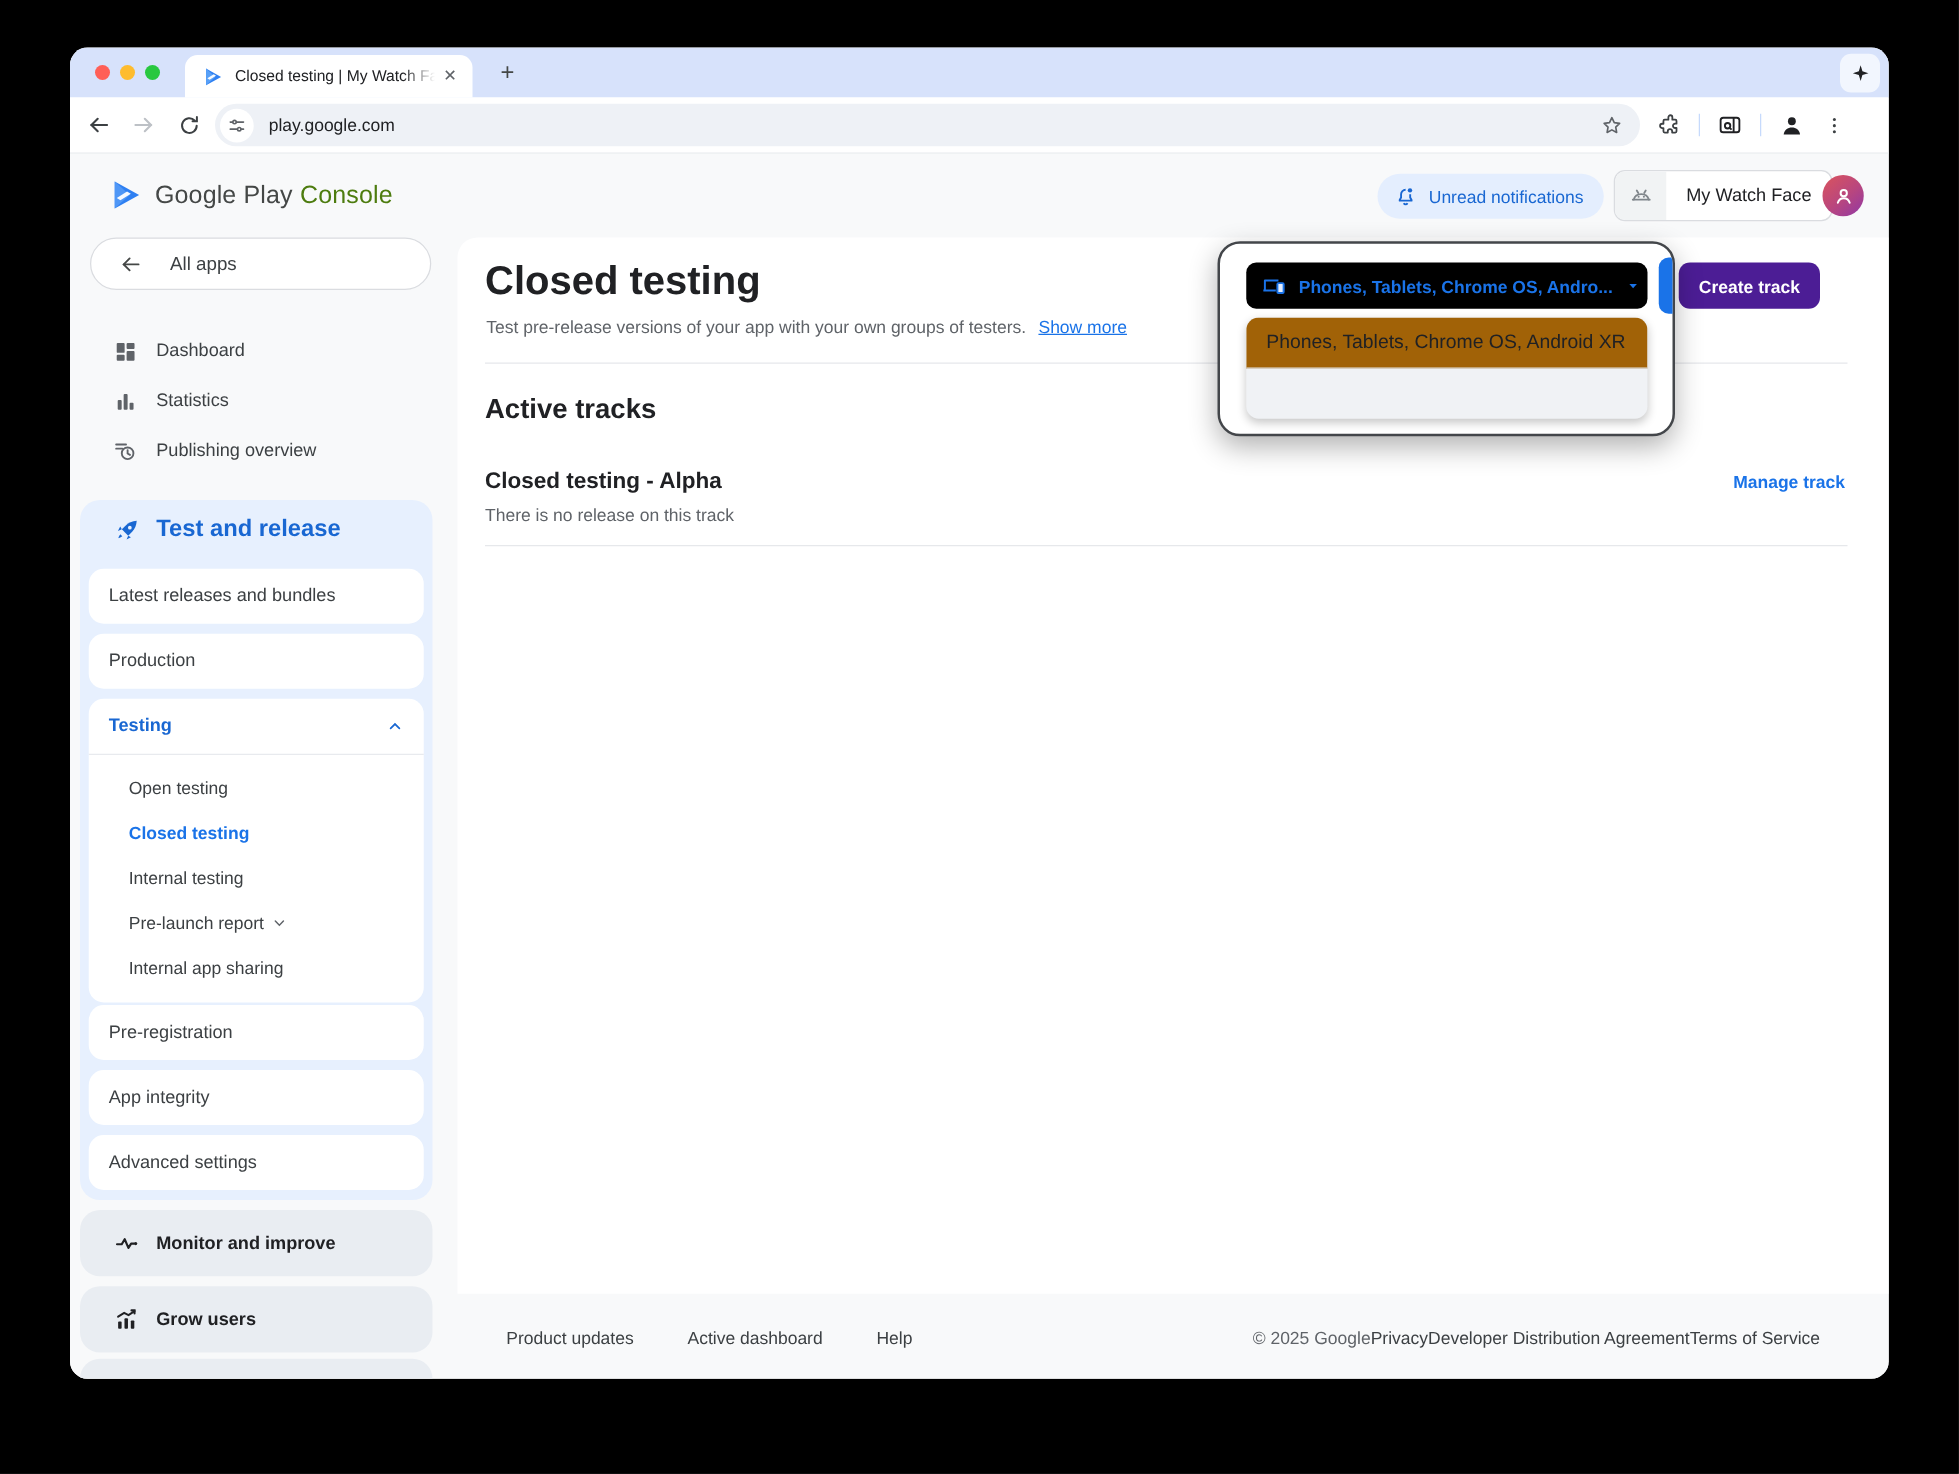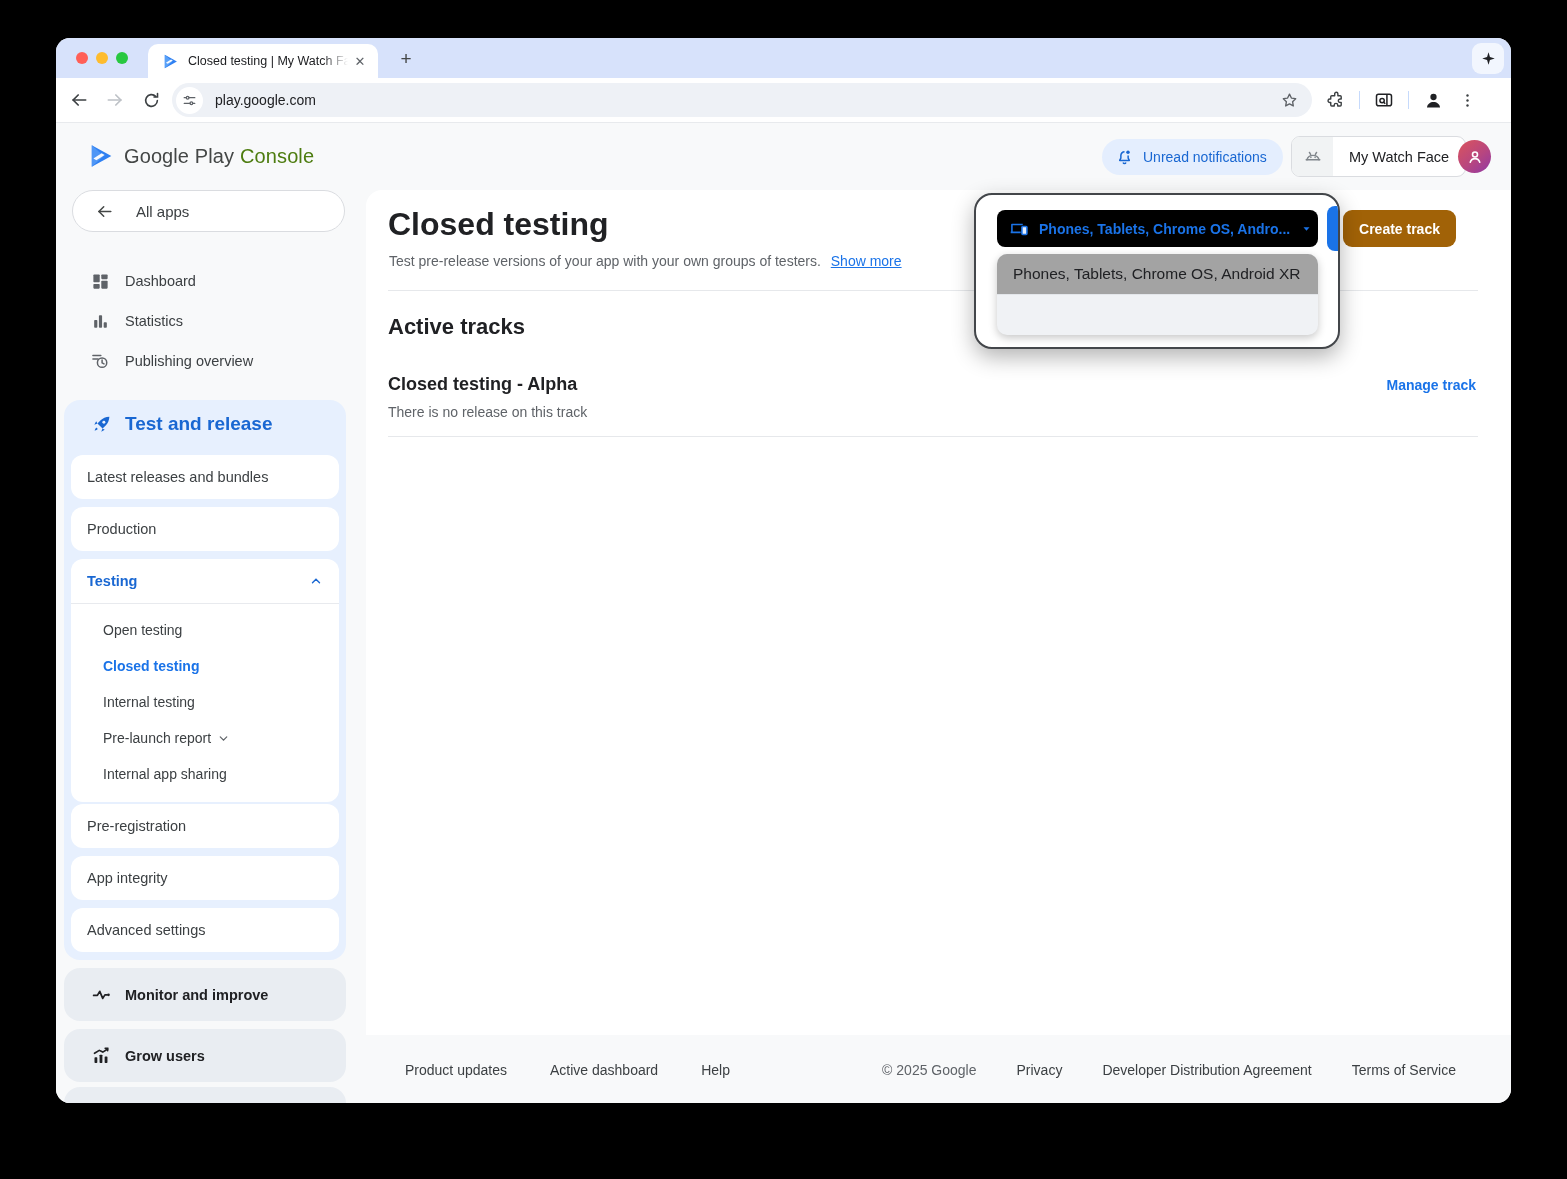--- a/index.html
+++ b/index.html
@@ -66,38 +66,38 @@
   
   .main-panel{position:absolute;left:310px;top:67px;width:1145px;height:845px;background:#fff;border-radius:16px 0 0 0;}
   .m-title{position:absolute;left:22px;top:16px;font-size:32px;font-weight:bold;color:#202124;}
   .m-desc{position:absolute;left:23px;top:63px;font-size:14px;color:#5f6368;}
   .m-desc a{color:#1a73e8;text-decoration:underline;margin-left:6px;}
   .hr{position:absolute;left:22px;right:33px;height:1px;background:#e6e8eb;}
   .m-sub{position:absolute;left:22px;top:124px;font-size:22px;font-weight:bold;color:#202124;}
   .trk-name{position:absolute;left:22px;top:184px;font-size:18px;font-weight:bold;color:#202124;}
   .trk-status{position:absolute;left:22px;top:214px;font-size:14px;color:#5f6368;}
   .manage{position:absolute;right:35px;top:187px;font-size:14px;font-weight:bold;color:#1a73e8;}
-  .create-btn{position:absolute;left:1287px;top:87px;width:113px;height:37px;background:#a16207;color:#fff;
+  .create-btn{position:absolute;left:1287px;top:87px;width:113px;height:37px;background:#4c1d95;color:#fff;
     border-radius:9px;display:flex;align-items:center;justify-content:center;font-size:14px;font-weight:bold;}
   
   .overlay{position:absolute;left:918px;top:70px;width:366px;height:156px;background:#fff;
     border:2.5px solid #43464a;border-radius:18px;box-shadow:0 8px 22px rgba(0,0,0,.30);overflow:hidden;box-sizing:border-box;}
   .ov-pill{position:absolute;left:21px;top:15px;width:321px;height:37px;background:#000000;border-radius:8px;
     display:flex;align-items:center;padding:0 12px;box-sizing:border-box;gap:10px;}
   .ov-pill .lbl{font-size:14px;font-weight:bold;color:#1a73e8;flex:1;white-space:nowrap;}
   .ov-sliver{position:absolute;left:351px;top:11px;width:22px;height:45px;background:#1a73e8;border-radius:8px;}
   .ov-menu{position:absolute;left:21px;top:59px;width:321px;height:81px;background:#f0f2f5;border-radius:10px;
     box-shadow:0 3px 8px rgba(0,0,0,.22);overflow:hidden;}
   .ov-item{height:40px;display:flex;align-items:center;padding-left:16px;font-size:15.5px;color:#202124;}
-  .ov-item.hl{background:#a3a3a3;border-bottom:1px solid #e3e6ea;text-align:center;}
+  .ov-item.hl{background:#a16207;border-bottom:1px solid #e3e6ea;text-align:center;}
   
   .footer{position:absolute;left:310px;right:55px;top:932px;height:30px;display:flex;align-items:center;
     justify-content:space-between;font-size:14px;color:#3c4043;}
   .f-left{display:flex;gap:43px;margin-left:39px;}
-  .f-right{display:flex;gap:40px;align-items:center;}
+  .f-right{display:flex;align-items:center;}
   .f-copy{color:#5f6368;}
   svg{display:block;}
 </style>
 </head>
 <body>
 
 <div class="window">
 
   <div class="tabstrip">
     <div class="traffic" style="left:20px;background:#ff5f57"></div>

